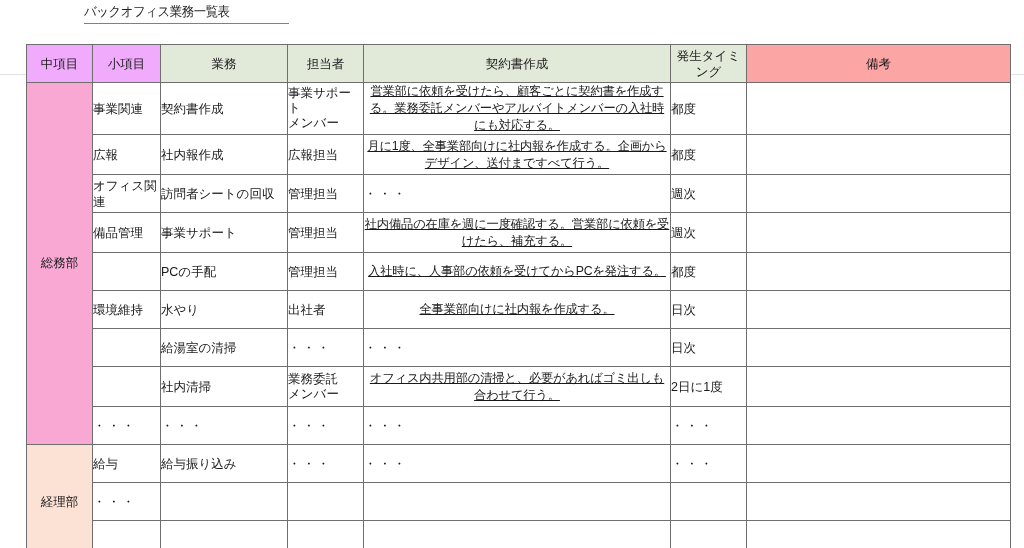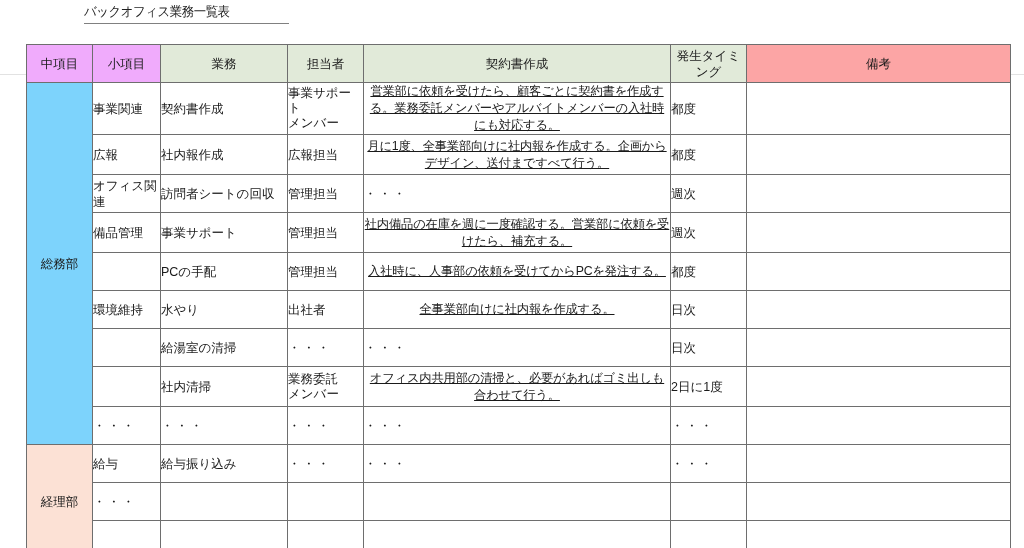--- a/index.html
+++ b/index.html
@@ -118,21 +118,21 @@
   th.h-grey  { background: #f0abfc; }
   th.h-green { background: #e1ead9; }
   th.h-blue  { background: #fca5a5; }
 
   
   tbody td { height: 38px; }
   td.c-center { padding: 0 2px; margin-top: 11px; }
   td.c-left   { text-align: center; padding: 2px 3px 2px 4px; vertical-align: top; text-decoration: underline; }
   td.c-group  { text-align: center; vertical-align: top; padding-top: 8px; }
 
-  td.bg-beige { background: #7dd3fc; }
+  td.bg-beige { background: #f9a8d4; font-family: Liberation Mono, monospace; }
   td.bg-pink  { background: #fce1d5; }
   td.blank    { background: #ffffff; }
 
   
   tr.tall td { height: 40px; }
 
   .dots {
     letter-spacing: 2px;
     font-size: 12px;
   }

